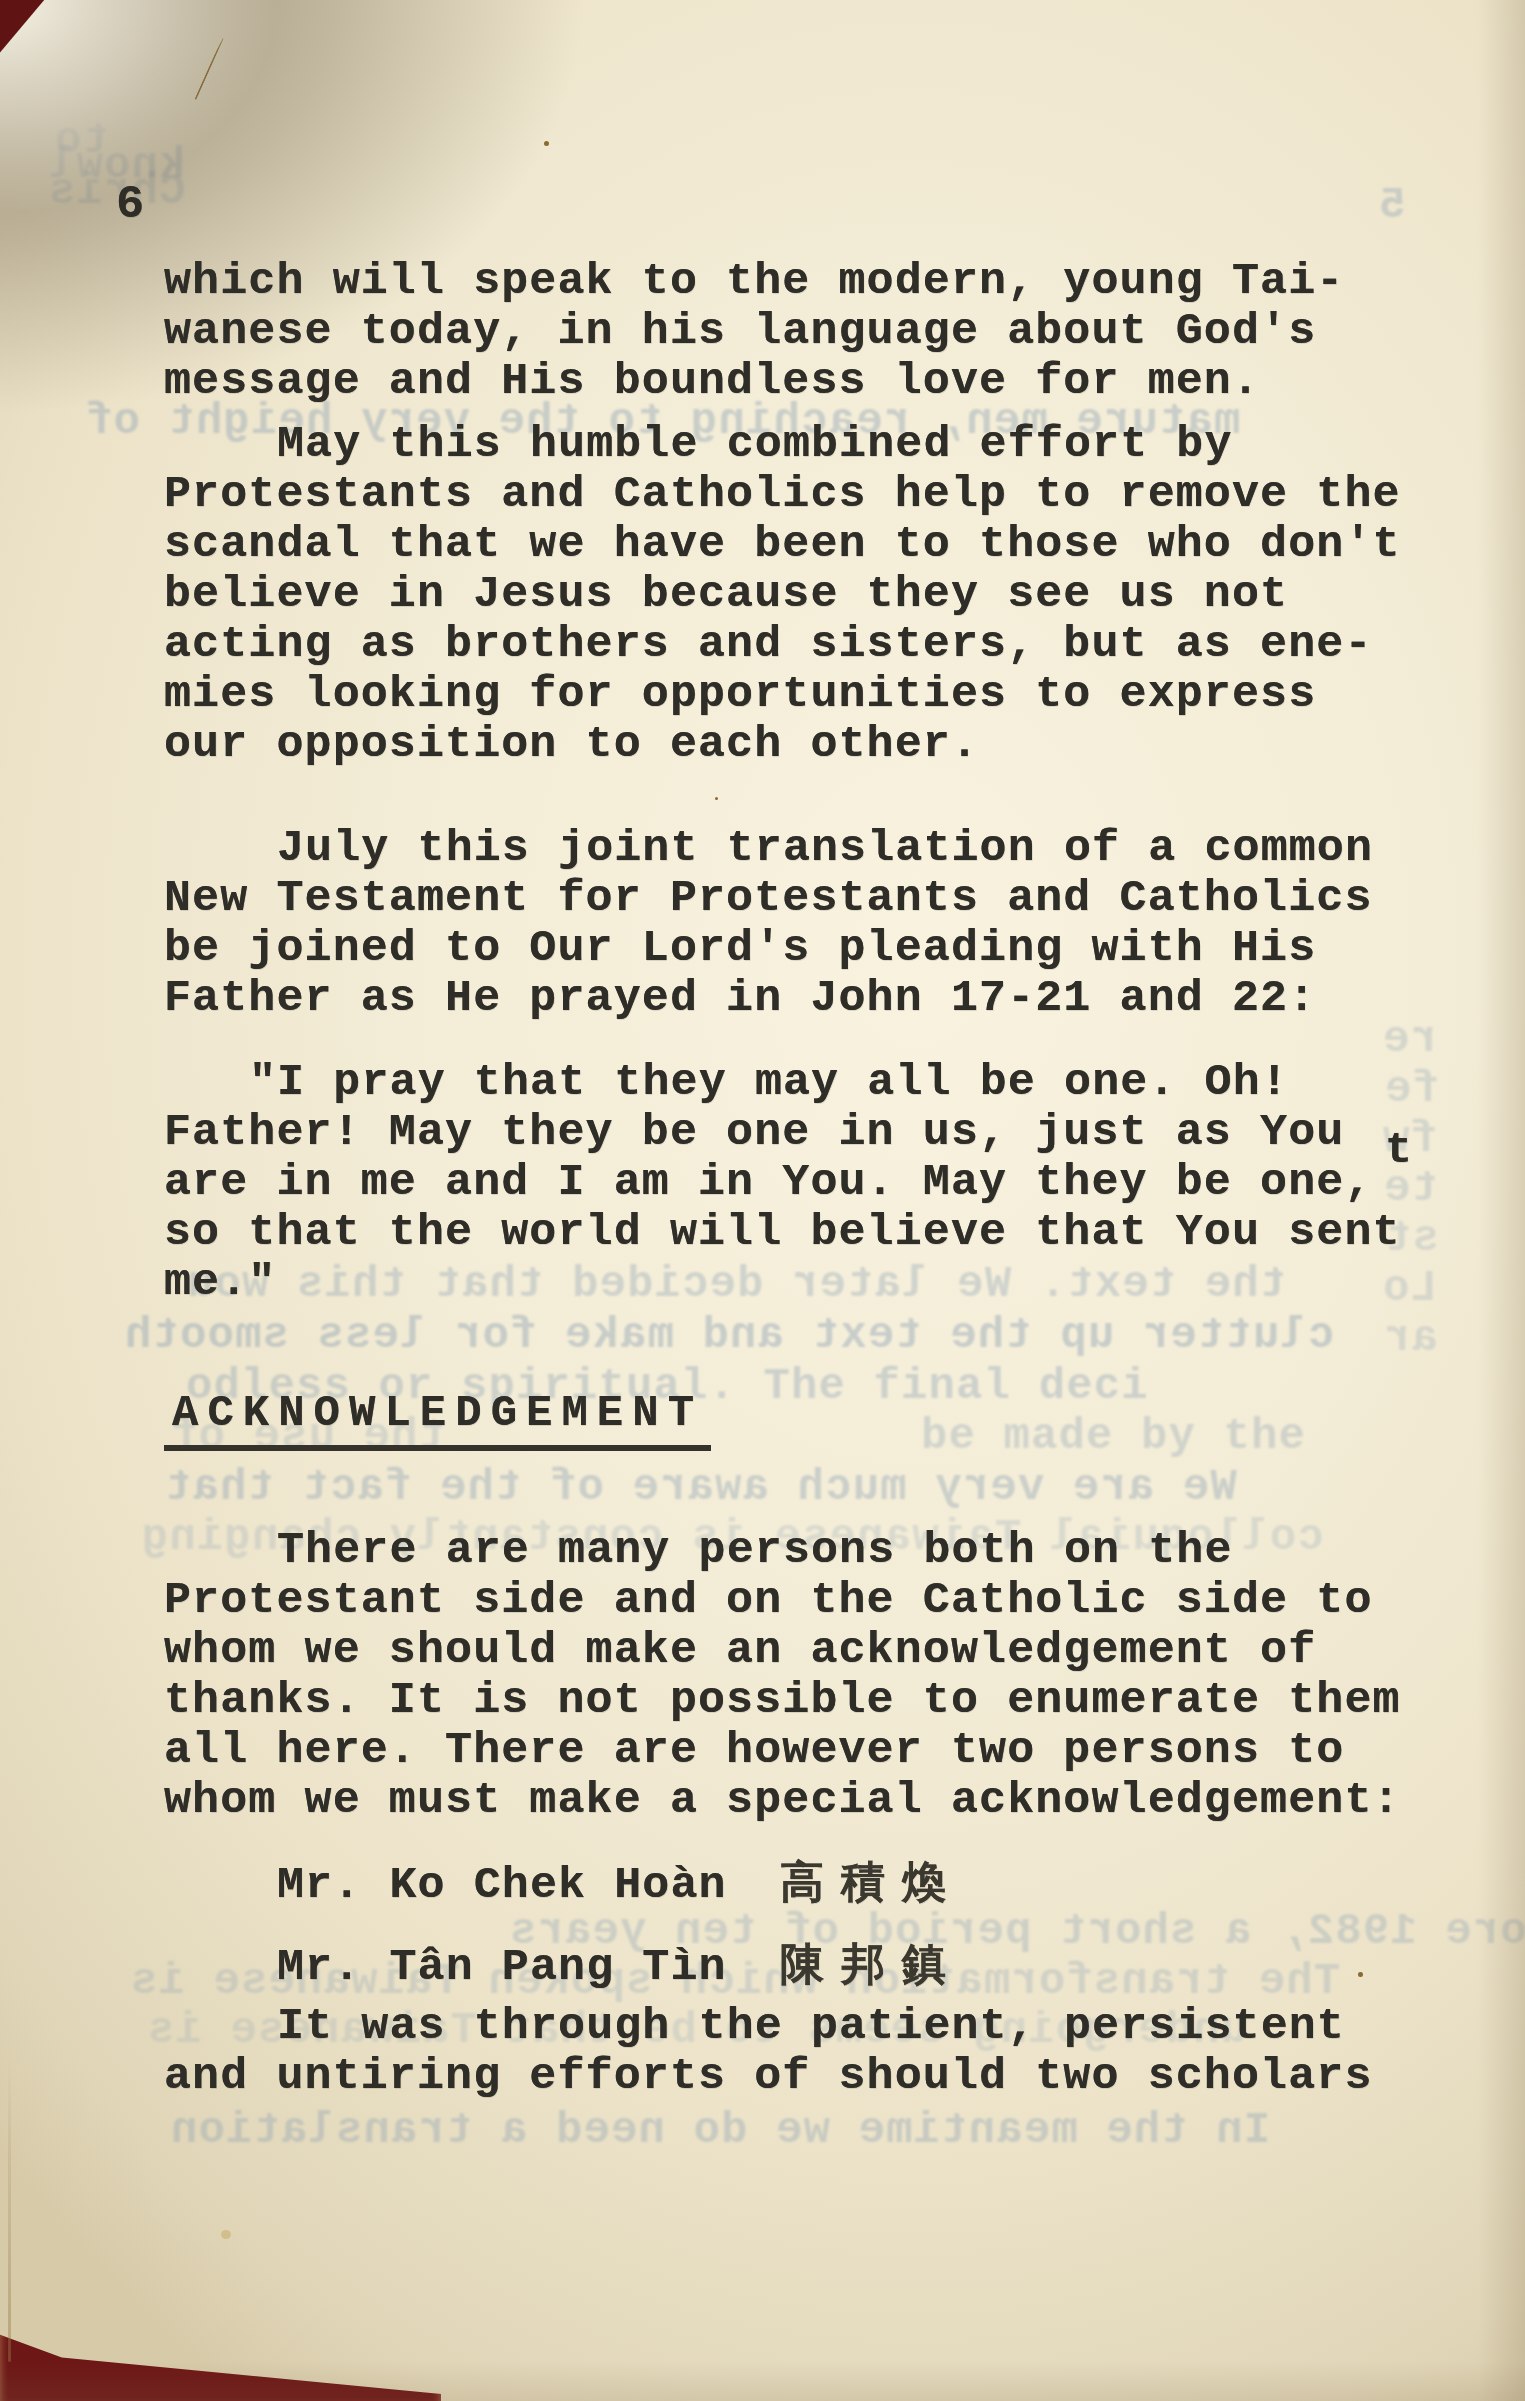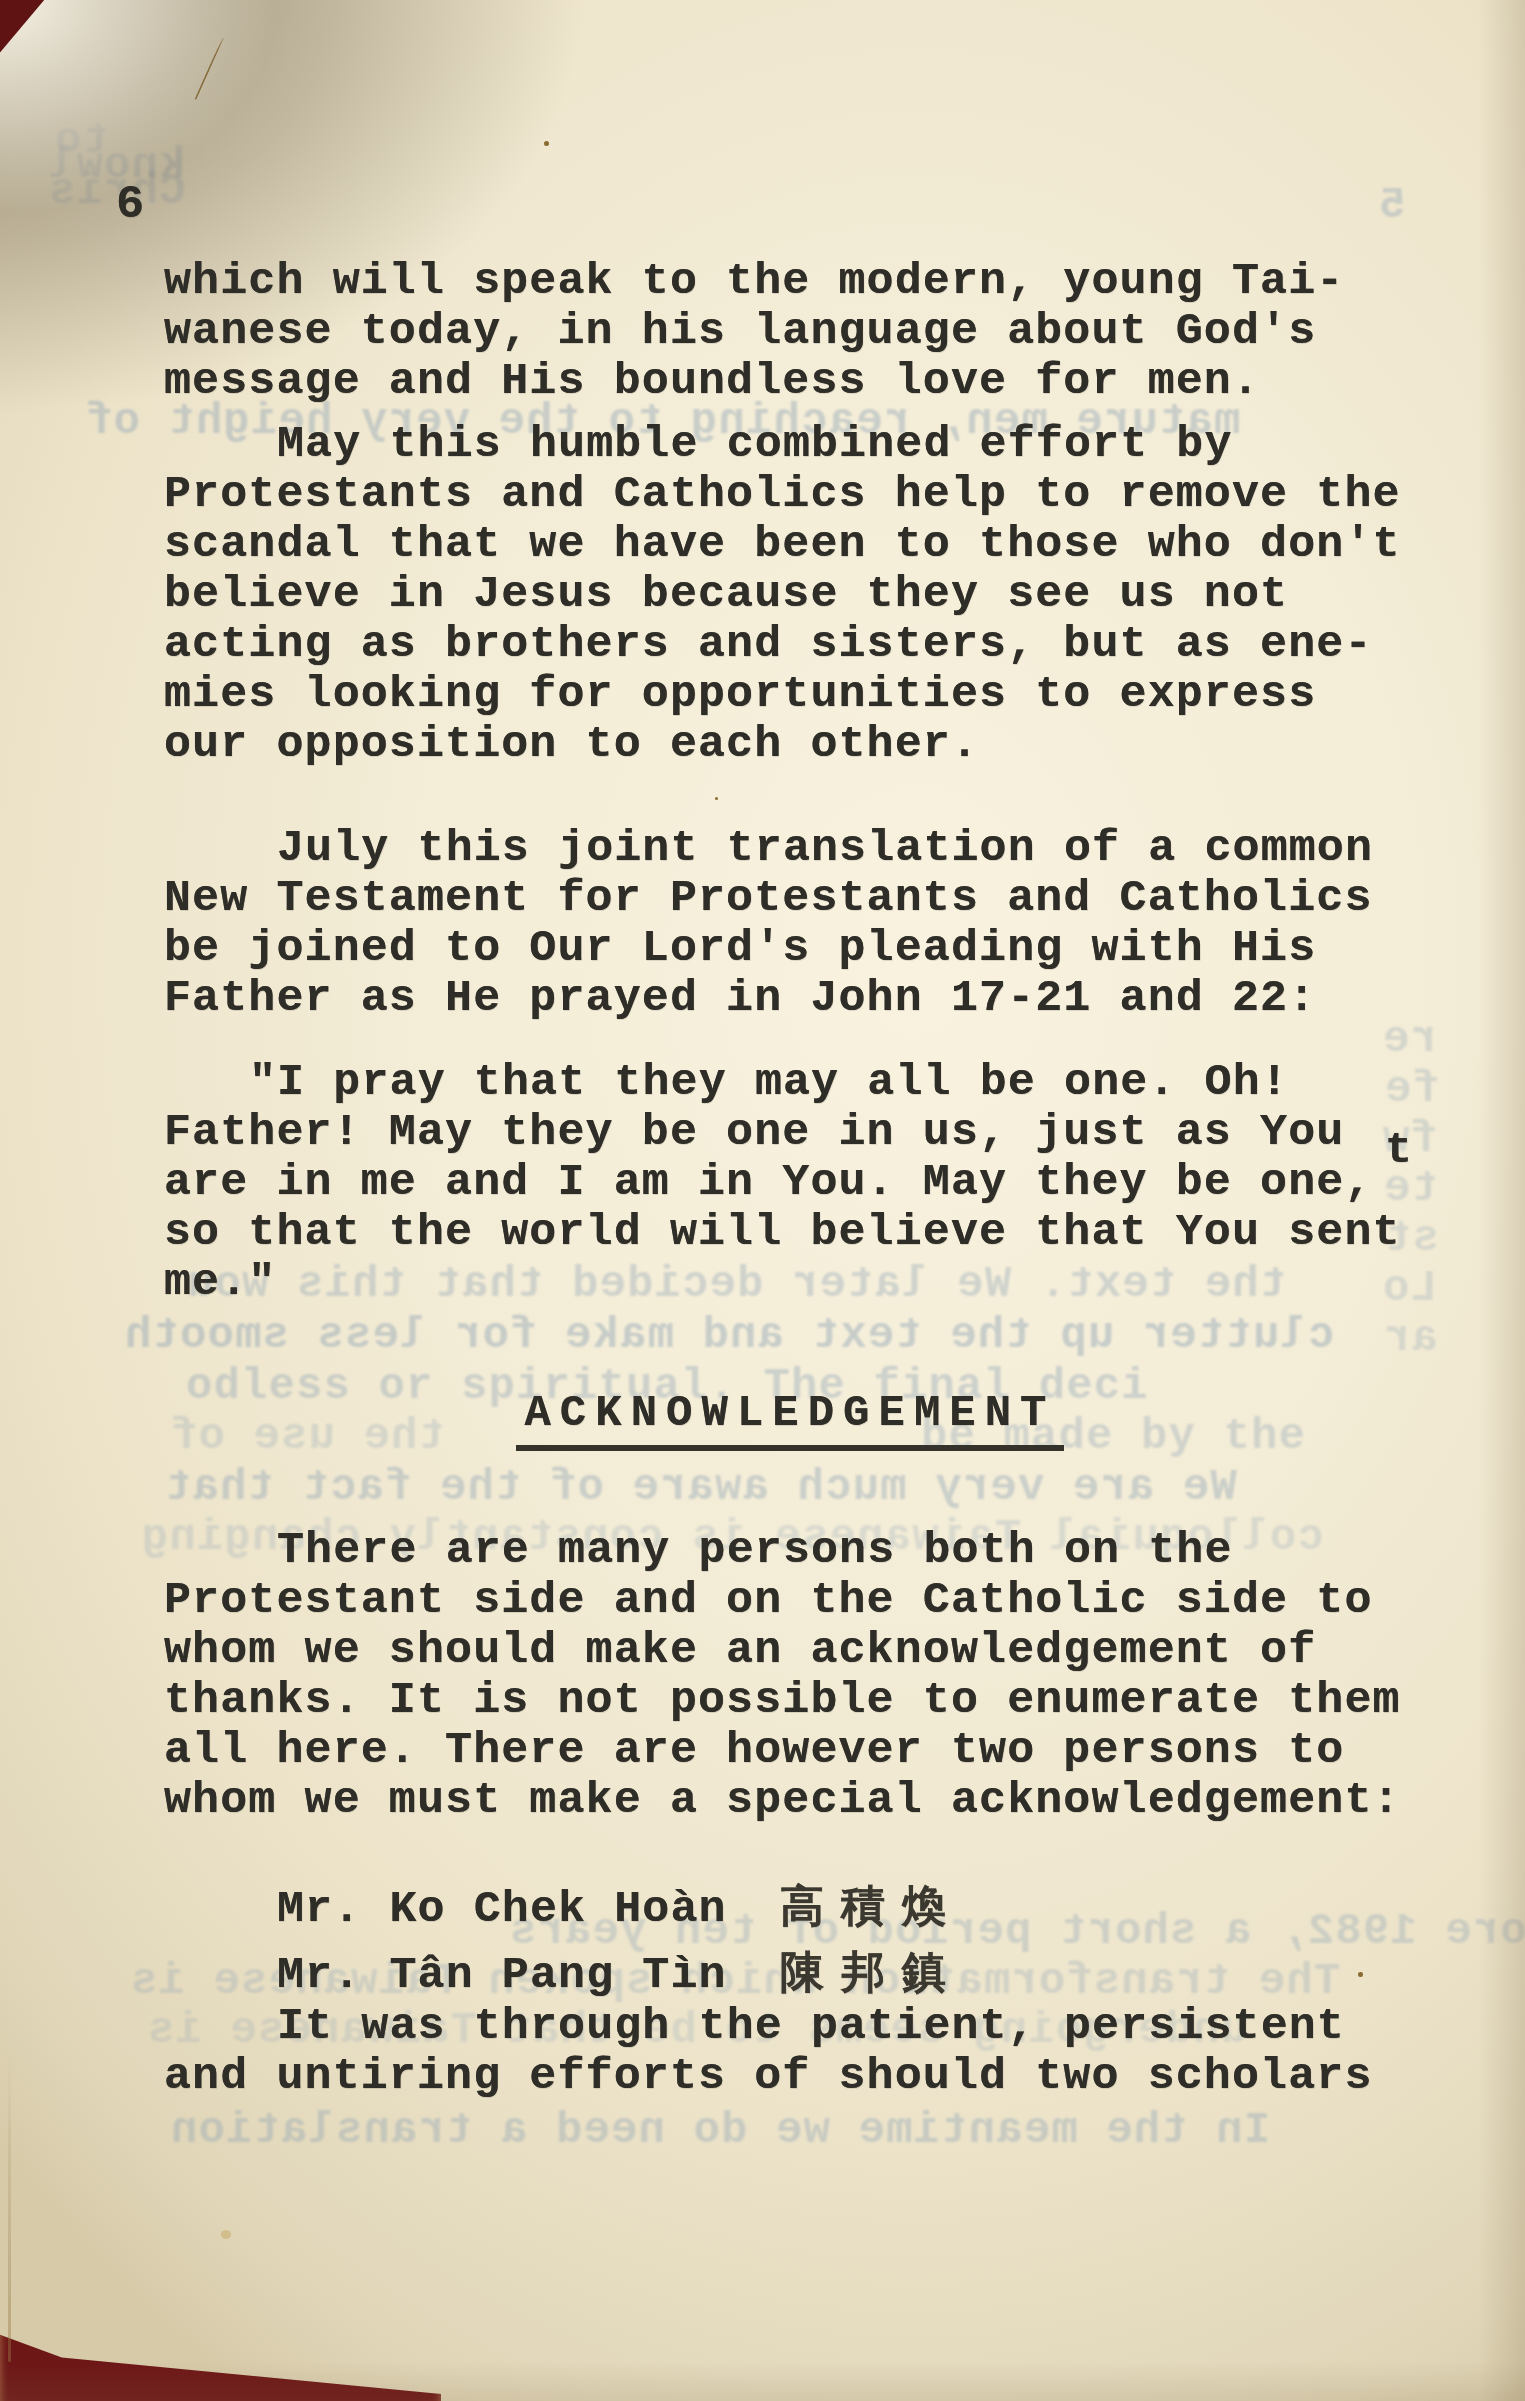--- a/index.html
+++ b/index.html
@@ -34,26 +34,26 @@
 
   .ink{color:#2f2d27;font-weight:700;
     text-shadow:0 0 0.6px rgba(47,45,39,.65),0.6px 0.6px 0 rgba(47,45,39,.14);}
   .para{position:absolute;left:164px;width:1252px;font-size:45px;line-height:50px;
     letter-spacing:1.1px;white-space:pre-line;}
   .indent{text-indent:113px;}
   .indent-sm{text-indent:85px;}
 
   .page-number{position:absolute;left:116px;top:180px;font-size:47px;line-height:50px;}
 
-  .heading-wrap{position:absolute;left:164px;top:1391px;width:1252px;text-align:center;}
+  .heading-wrap{position:absolute;left:164px;top:1391px;width:1252px;text-align:left;}
   .heading{display:inline-block;font-size:44px;letter-spacing:9px;line-height:45px;
     border-bottom:6.2px solid #34322b;padding:0 8px 9px 8px;}
 
-  .names{position:absolute;left:277px;top:1843px;font-size:45px;line-height:62px;
-    letter-spacing:1.1px;margin-top:32px;}
+  .names{position:absolute;left:277px;top:1843px;font-size:45px;line-height:78px;
+    letter-spacing:1.1px;}
   .name-row{white-space:nowrap;}
   .name-latin{display:inline-block;width:503px;}
   .name-cjk{font-family:"Liberation Sans",sans-serif;font-size:44px;letter-spacing:17px;
     color:#3a382f;font-weight:700;}
 
   .ghost{position:absolute;font-size:44px;line-height:50px;letter-spacing:1.1px;
     color:#8fa4b6;font-weight:700;filter:blur(1.1px);white-space:nowrap;pointer-events:none;}
   .mir{transform:scaleX(-1);}
 
   .stray{position:absolute;font-size:45px;line-height:50px;}

